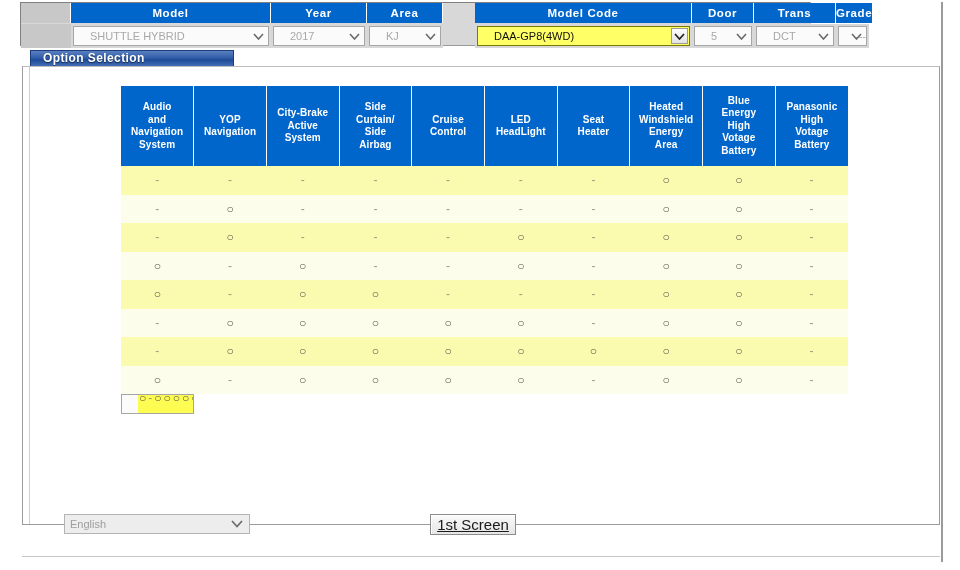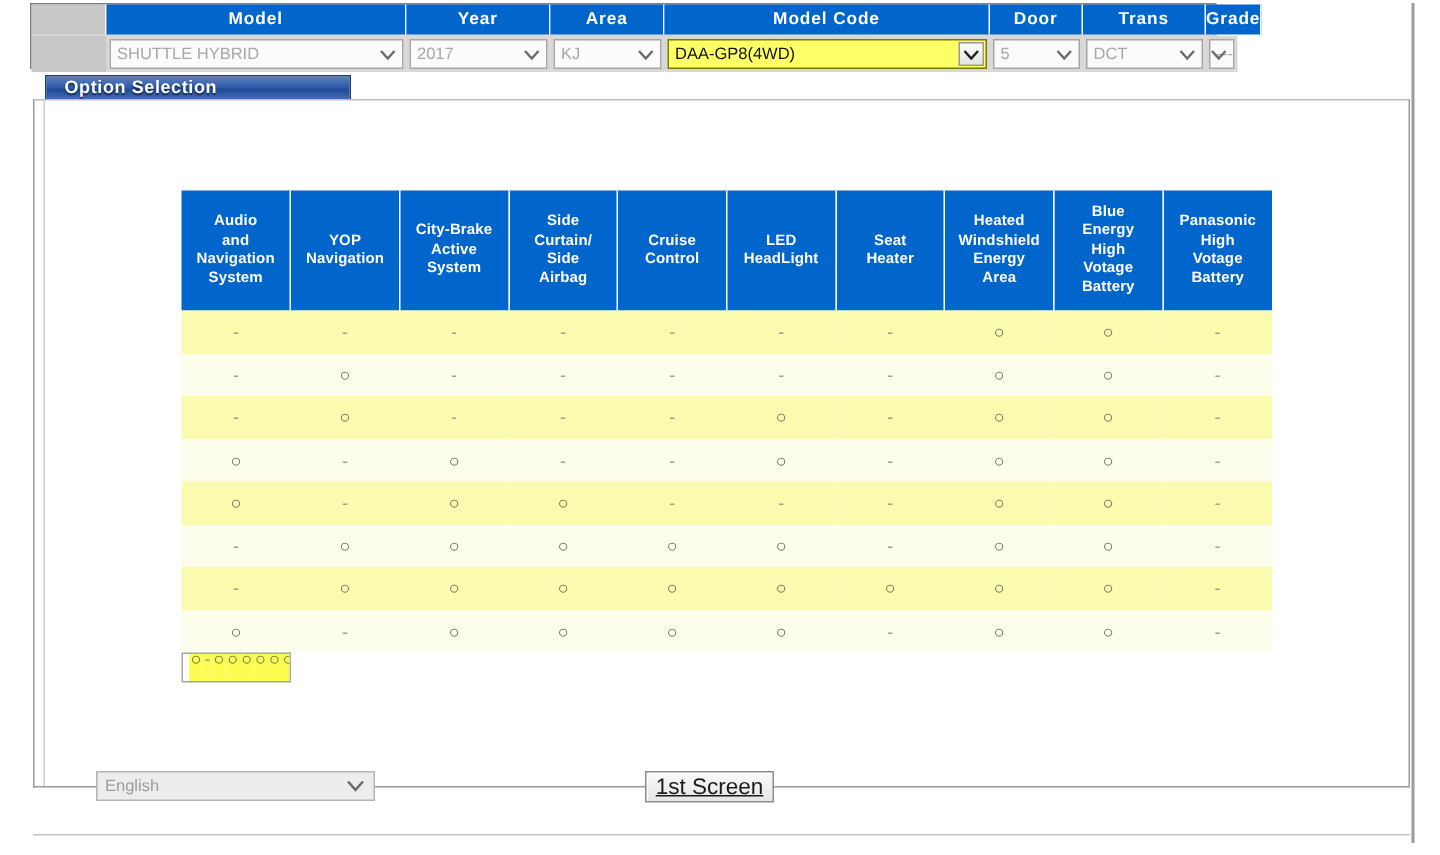--- a/index.html
+++ b/index.html
@@ -70,38 +70,38 @@
     background: #d8d8d8;
     height: 24px;
   }
   .tb-cell.spacer { background: #c8c8c8; }
 
   
   .c-sp    { width: 50px;  flex: 0 0 50px; }
   .c-model { width: 200px; flex: 0 0 200px; }
   .c-year  { width: 96px;  flex: 0 0 96px; }
   .c-area  { width: 76px;  flex: 0 0 76px; }
-  .c-code  { width: 217px; flex: 0 0 217px; }
+  .c-code  { width: 217px; flex: 0 0 217px; margin-left: 32px; }
   .c-door  { width: 62px;  flex: 0 0 62px; }
   .c-trans { width: 82px;  flex: 0 0 82px; }
   .c-grade { width: 138px; flex: 1 1 auto; }
 
   
   .sel {
     position: relative;
     width: 100%;
     height: 20px;
     box-sizing: border-box;
     border: 1px solid #a6a6a6;
     background: #fbfbfb;
     display: flex;
     align-items: center;
     font-size: 11px;
     color: #a8a8a8;
-    padding-left: 4px;
+    padding-left: 16px;
     white-space: nowrap;
     overflow: hidden;
   }
   .sel .arrow {
     position: absolute;
     right: 3px; top: 0; bottom: 0;
     width: 14px;
     display: flex;
     align-items: center;
     justify-content: center;
@@ -163,21 +163,20 @@
   }
 
   
   #matrix {
     position: absolute;
     left: 91px;
     top: 19px;
     width: 727px;
     border-collapse: collapse;
     table-layout: fixed;
-    margin-top: 41px;
   }
   #matrix th {
     background: #0066cc;
     color: #ffffff;
     font-weight: bold;
     font-size: 10px;
     line-height: 12.5px;
     height: 80px;
     vertical-align: middle;
     text-align: center;

